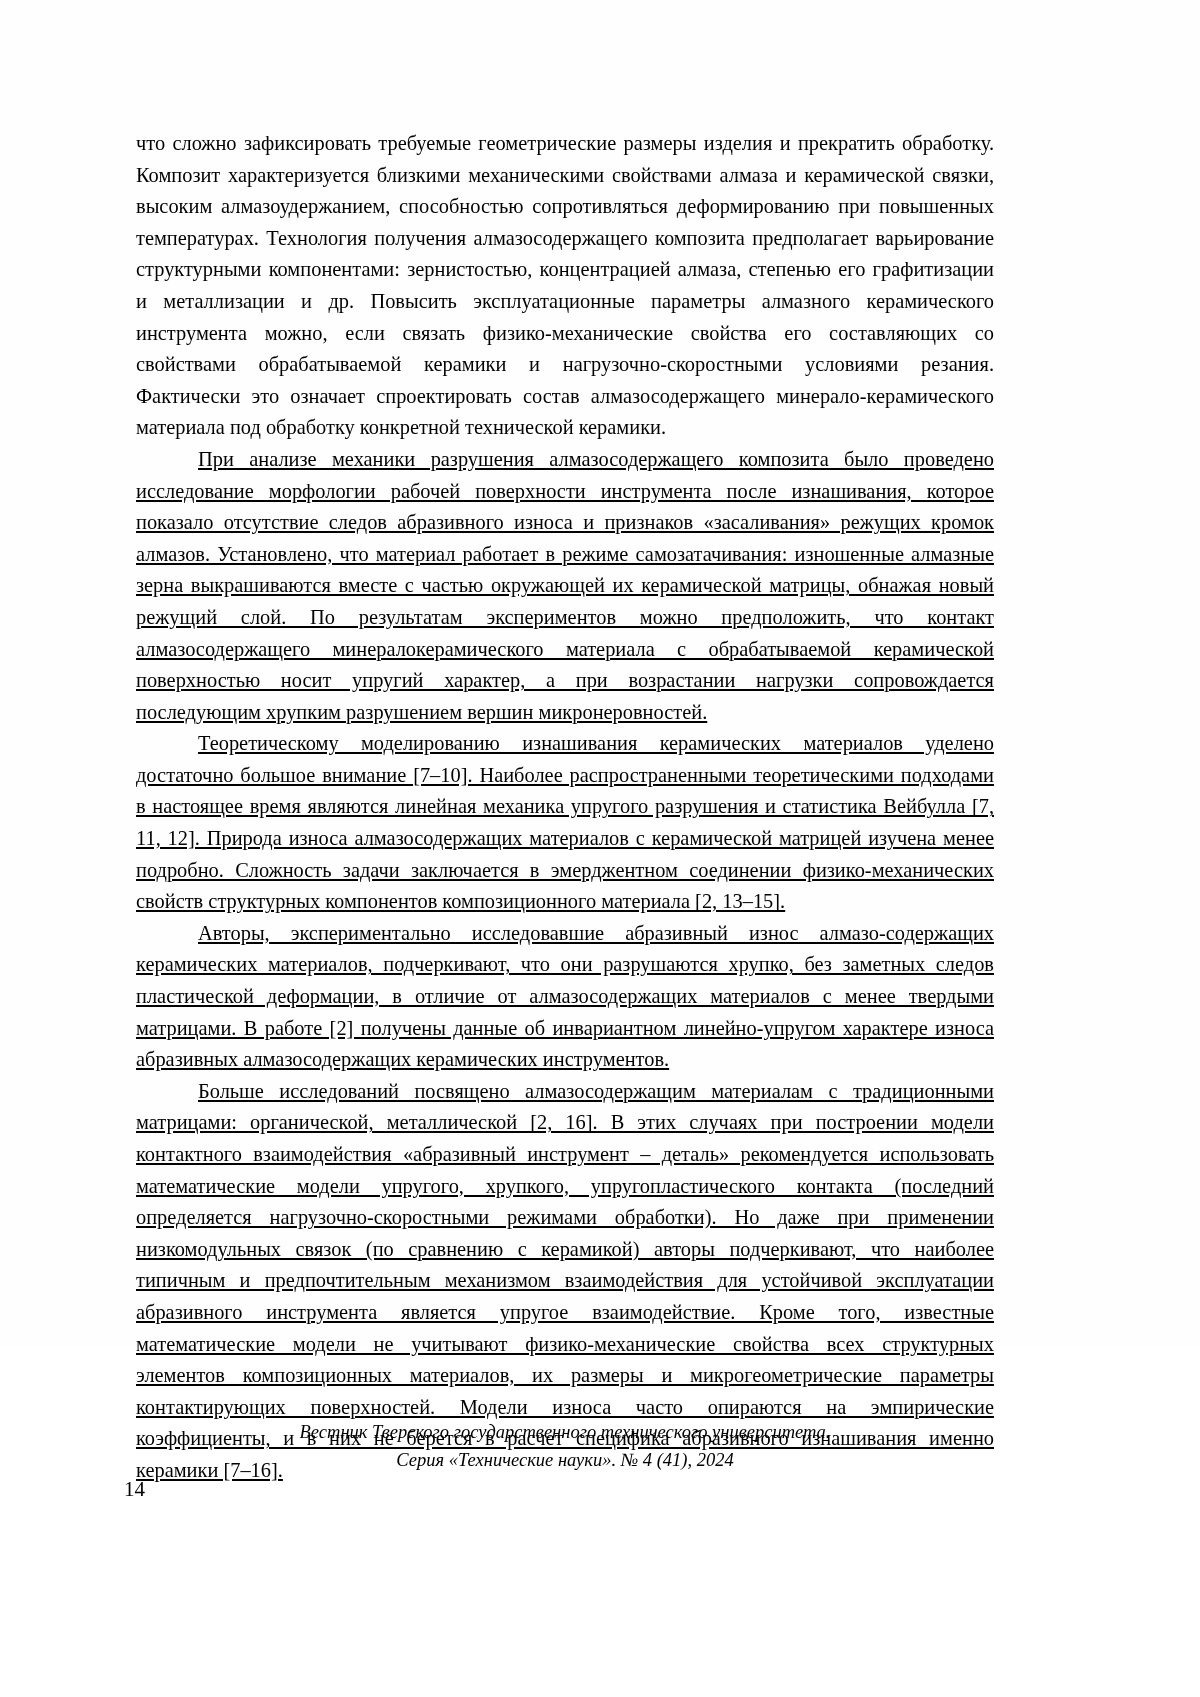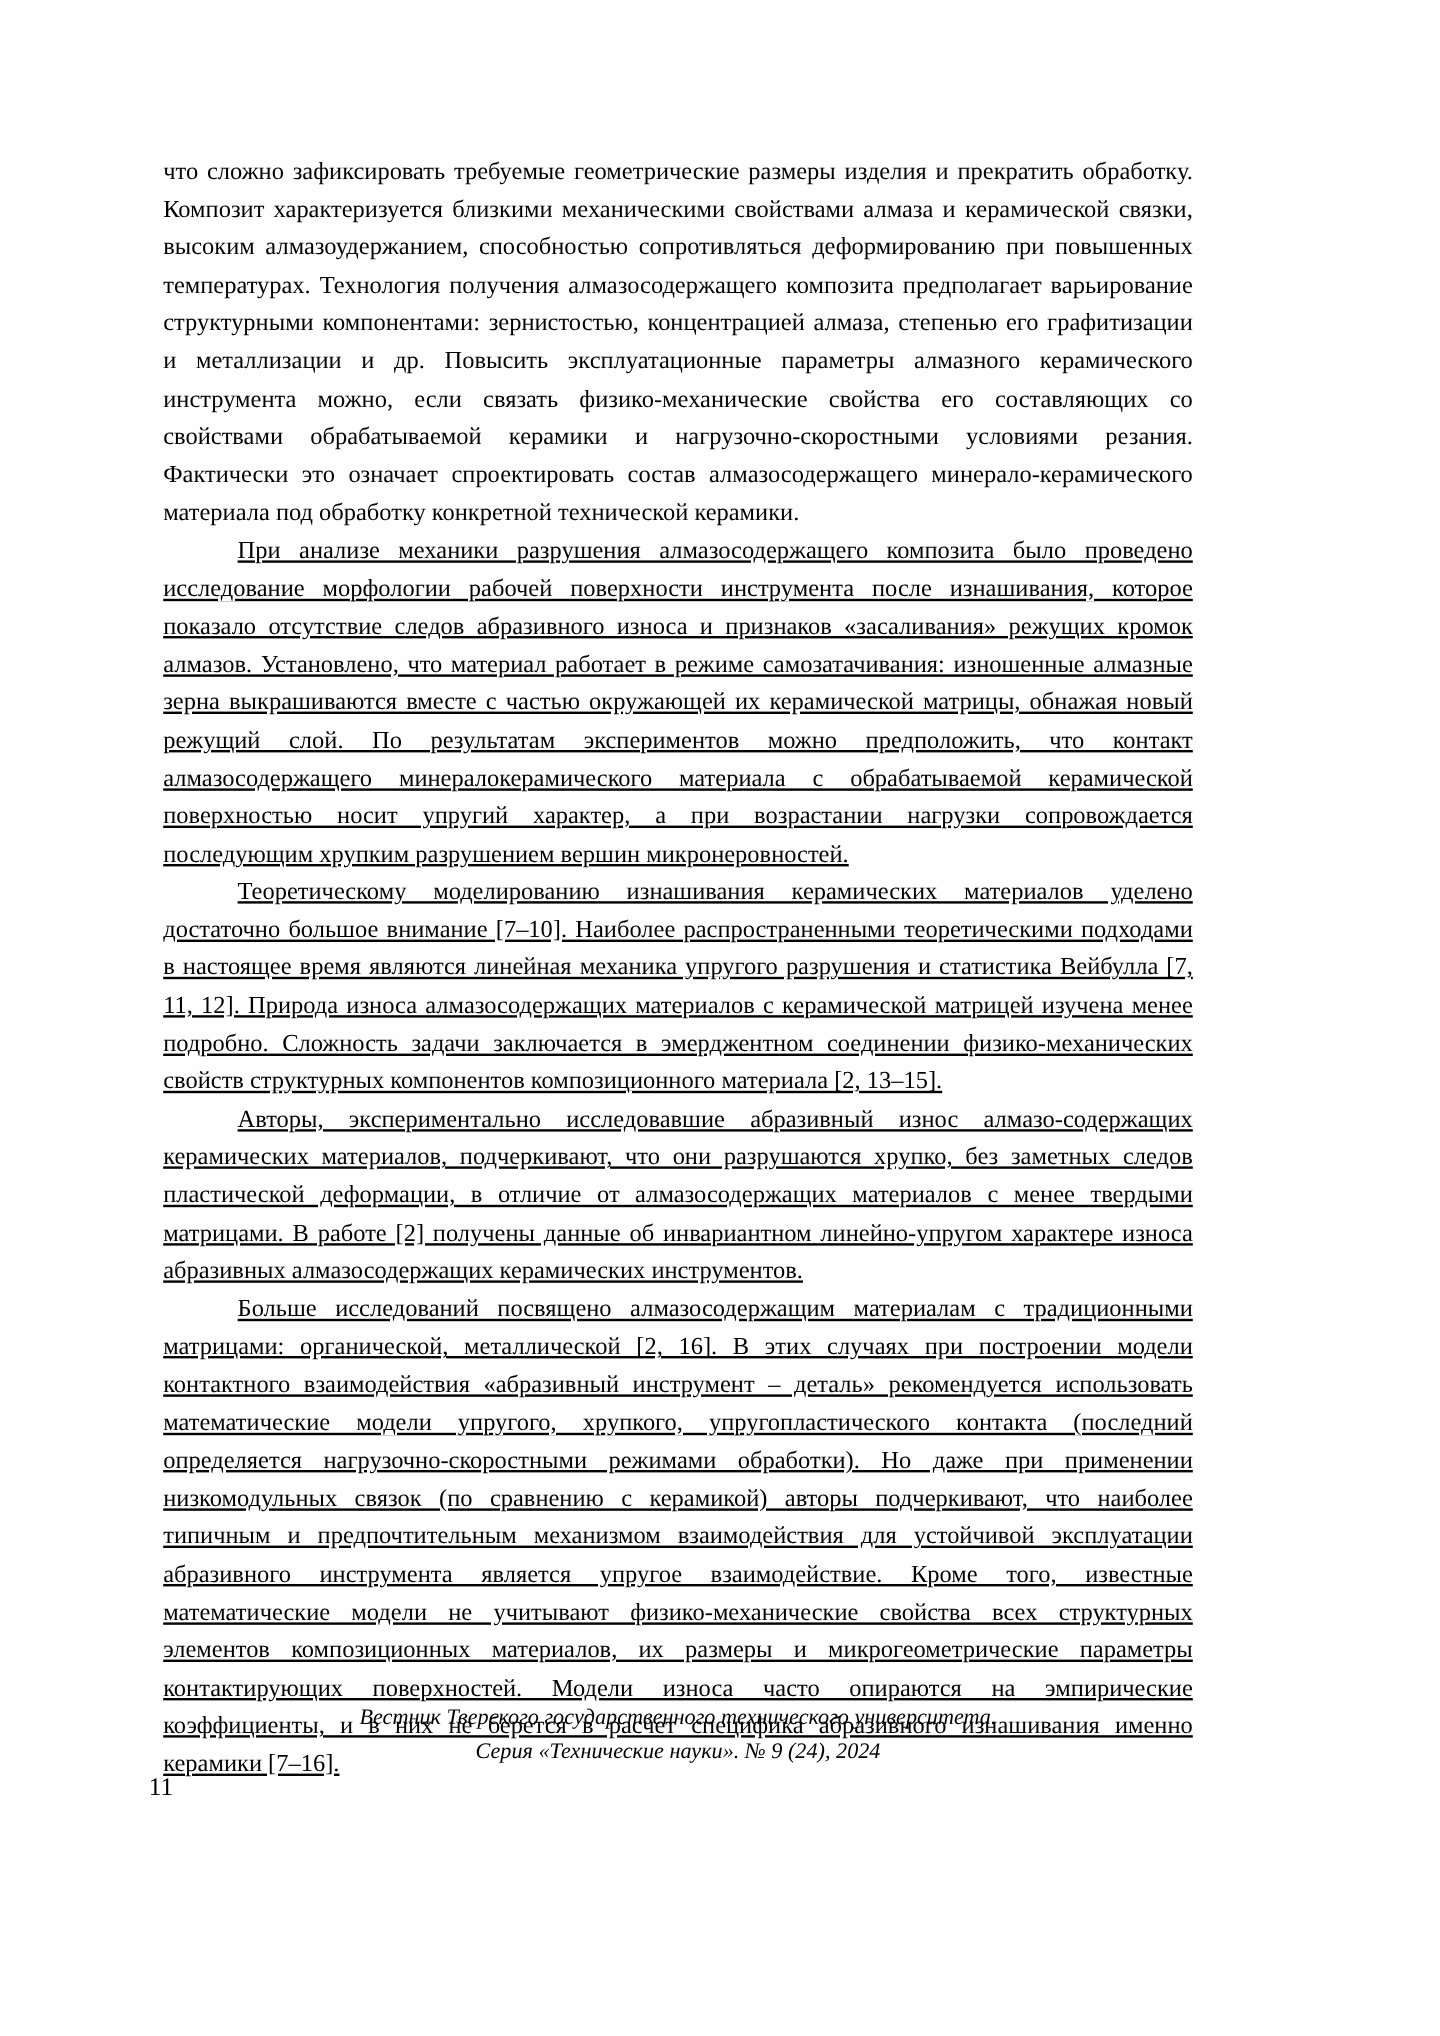--- a/index.html
+++ b/index.html
@@ -67,18 +67,18 @@
   <div class="content">
     <p class="para">что сложно зафиксировать требуемые геометрические размеры изделия и прекратить обработку. Композит характеризуется близкими механическими свойствами алмаза и керамической связки, высоким алмазоудержанием, способностью сопротивляться деформированию при повышенных температурах. Технология получения алмазосодержащего композита предполагает варьирование структурными компонентами: зернистостью, концентрацией алмаза, степенью его графитизации и металлизации и др. Повысить эксплуатационные параметры алмазного керамического инструмента можно, если связать физико-механические свойства его составляющих со свойствами обрабатываемой керамики и нагрузочно-скоростными условиями резания. Фактически это означает спроектировать состав алмазосодержащего минерало-керамического материала под обработку конкретной технической керамики.</p>
     <p class="para indent">При анализе механики разрушения алмазосодержащего композита было проведено исследование морфологии рабочей поверхности инструмента после изнашивания, которое показало отсутствие следов абразивного износа и признаков «засаливания» режущих кромок алмазов. Установлено, что материал работает в режиме самозатачивания: изношенные алмазные зерна выкрашиваются вместе с частью окружающей их керамической матрицы, обнажая новый режущий слой. По результатам экспериментов можно предположить, что контакт алмазосодержащего минералокерамического материала с обрабатываемой керамической поверхностью носит упругий характер, а при возрастании нагрузки сопровождается последующим хрупким разрушением вершин микронеровностей.</p>
     <p class="para indent">Теоретическому моделированию изнашивания керамических материалов уделено достаточно большое внимание [7–10]. Наиболее распространенными теоретическими подходами в настоящее время являются линейная механика упругого разрушения и статистика Вейбулла [7, 11, 12]. Природа износа алмазосодержащих материалов с керамической матрицей изучена менее подробно. Сложность задачи заключается в эмерджентном соединении физико-механических свойств структурных компонентов композиционного материала [2, 13–15].</p>
     <p class="para indent">Авторы, экспериментально исследовавшие абразивный износ алмазо-содержащих керамических материалов, подчеркивают, что они разрушаются хрупко, без заметных следов пластической деформации, в отличие от алмазосодержащих материалов с менее твердыми матрицами. В работе [2] получены данные об инвариантном линейно-упругом характере износа абразивных алмазосодержащих керамических инструментов.</p>
     <p class="para indent">Больше исследований посвящено алмазосодержащим материалам с традиционными матрицами: органической, металлической [2, 16]. В этих случаях при построении модели контактного взаимодействия «абразивный инструмент – деталь» рекомендуется использовать математические модели упругого, хрупкого, упругопластического контакта (последний определяется нагрузочно-скоростными режимами обработки). Но даже при применении низкомодульных связок (по сравнению с керамикой) авторы подчеркивают, что наиболее типичным и предпочтительным механизмом взаимодействия для устойчивой эксплуатации абразивного инструмента является упругое взаимодействие. Кроме того, известные математические модели не учитывают физико-механические свойства всех структурных элементов композиционных материалов, их размеры и микрогеометрические параметры контактирующих поверхностей. Модели износа часто опираются на эмпирические коэффициенты, и в них не берется в расчет специфика абразивного изнашивания именно керамики [7–16].</p>
   </div>
 
   <div class="footer">
     <div>Вестник Тверского государственного технического университета.</div>
-    <div>Серия «Технические науки». № 9 (24), 2024</div>
+    <div>Серия «Технические науки». № 4 (41), 2024</div>
   </div>
 
-  <div class="pagenum">11</div>
+  <div class="pagenum">14</div>
 
 </div>
 
 </body></html>

